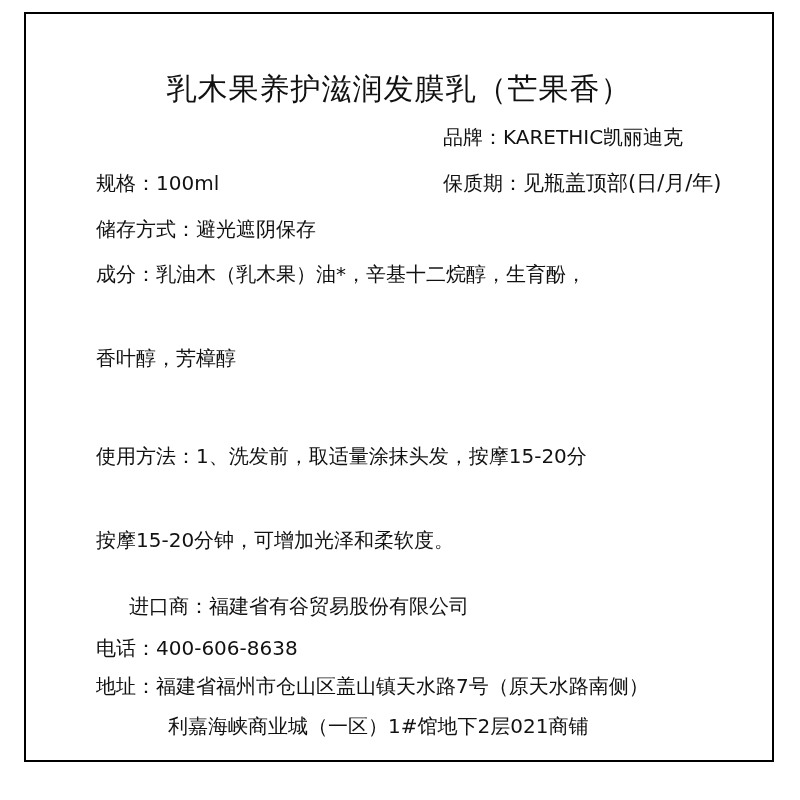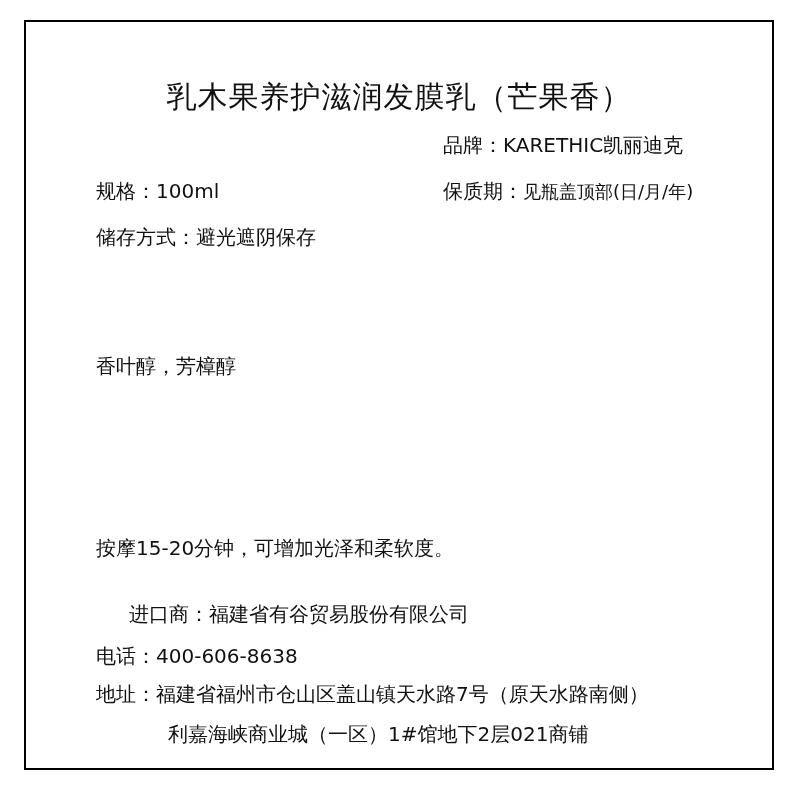--- a/index.html
+++ b/index.html
@@ -1,40 +1,42 @@
 <!DOCTYPE html>
 <html><head>
   <meta charset="utf-8">
   <style>
     html, body { margin: 0; padding: 0; background: #ffffff; }
     body { width: 800px; height: 800px; position: relative; overflow: hidden;
            font-family: "DejaVu Sans", "Liberation Sans", sans-serif; color: #111; }
-    .label-box { position: absolute; left: 24px; top: 20px; width: 746px; height: 746px;
+    .label-box { position: absolute; left: 24px; top: 12px; width: 746px; height: 746px;
                  border: 2px solid #000; box-sizing: content-box; text-decoration: underline; }
     .line { position: absolute; white-space: nowrap; font-size: 20px; line-height: 24px; }
     .title { position: absolute; top: 57px; left: 0; width: 746px; text-align: center;
              font-size: 30px; line-height: 36px; letter-spacing: 1px; }
-    .small { font-size: 18px; }
+    .small { font-size: 21px; }
   </style>
 </head>
 <body>
 
 <div class="label-box">
   <div class="title">乳木果养护滋润发膜乳（芒果香）</div>
 
   <div class="line" style="left:417px; top:111px;">品牌：KARETHIC凯丽迪克</div>
 
   <div class="line" style="left:70px; top:157px;">规格：100ml</div>
   <div class="line" style="left:417px; top:157px;">
     <span>保质期：</span><span class="small">见瓶盖顶部(日/月/年)</span>
   </div>
 
   <div class="line" style="left:70px; top:203px;">储存方式：避光遮阴保存</div>
 
+  <div class="line" style="left:70px; top:248px;">成分：乳油木（乳木果）油*，辛基十二烷醇，生育酚，</div>
   <div class="line" style="left:70px; top:332px;">香叶醇，芳樟醇</div>
 
+  <div class="line" style="left:70px; top:430px;">使用方法：1、洗发前，取适量涂抹头发，按摩15-20分</div>
   <div class="line" style="left:70px; top:514px;">按摩15-20分钟，可增加光泽和柔软度。</div>
 
   <div class="line" style="left:70px; top:580px;margin-left:33px;">进口商：福建省有谷贸易股份有限公司</div>
   <div class="line" style="left:70px; top:622px;">电话：400-606-8638</div>
   <div class="line" style="left:70px; top:660px;text-align:right;">地址：福建省福州市仓山区盖山镇天水路7号（原天水路南侧）</div>
   <div class="line" style="left:142px; top:700px;">利嘉海峡商业城（一区）1#馆地下2层021商铺</div>
 </div>
 
 </body></html>

